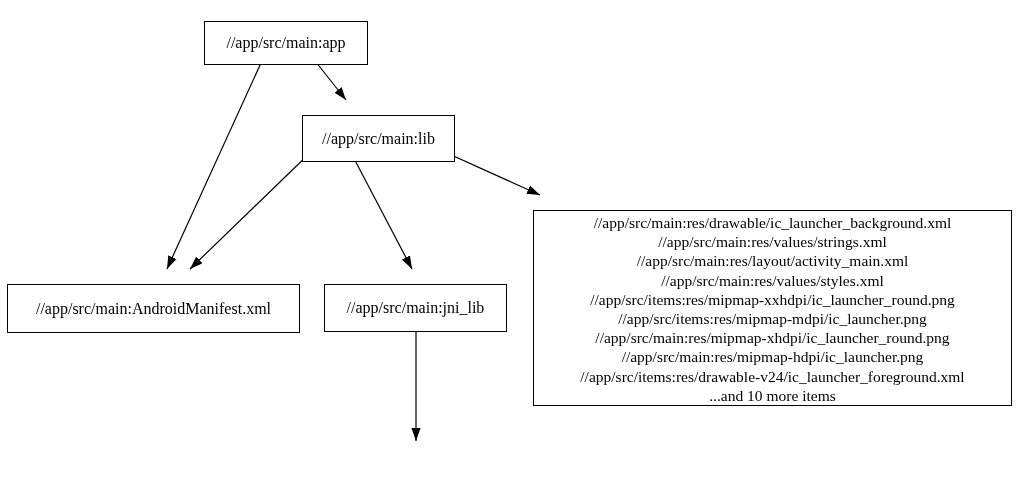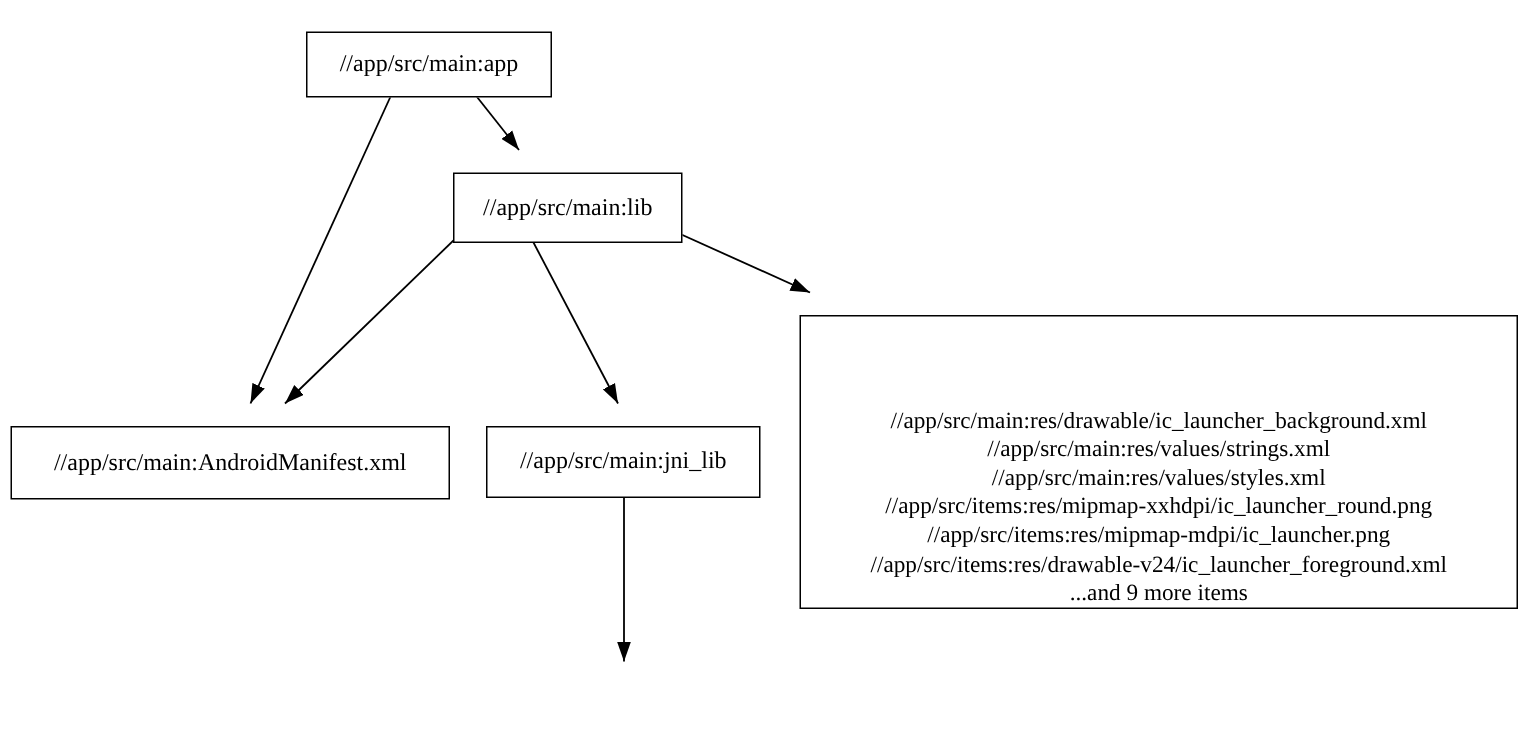--- a/index.html
+++ b/index.html
@@ -80,21 +80,24 @@
     <span>//app/src/main:jni_lib</span>
   </div>
 
   <div class="node" id="node-manifest">
     <span>//app/src/main:AndroidManifest.xml</span>
   </div>
 
   <div class="node multi" id="node-res">
     <div>//app/src/main:res/drawable/ic_launcher_background.xml</div>
     <div>//app/src/main:res/values/strings.xml</div>
+    <div>//app/src/main:res/layout/activity_main.xml</div>
     <div>//app/src/main:res/values/styles.xml</div>
     <div>//app/src/items:res/mipmap-xxhdpi/ic_launcher_round.png</div>
     <div>//app/src/items:res/mipmap-mdpi/ic_launcher.png</div>
+    <div>//app/src/main:res/mipmap-xhdpi/ic_launcher_round.png</div>
+    <div>//app/src/main:res/mipmap-hdpi/ic_launcher.png</div>
     <div>//app/src/items:res/drawable-v24/ic_launcher_foreground.xml</div>
-    <div>...and 9 more items</div>
+    <div>...and 10 more items</div>
   </div>
 
 
 </div>
 
 </body></html>

